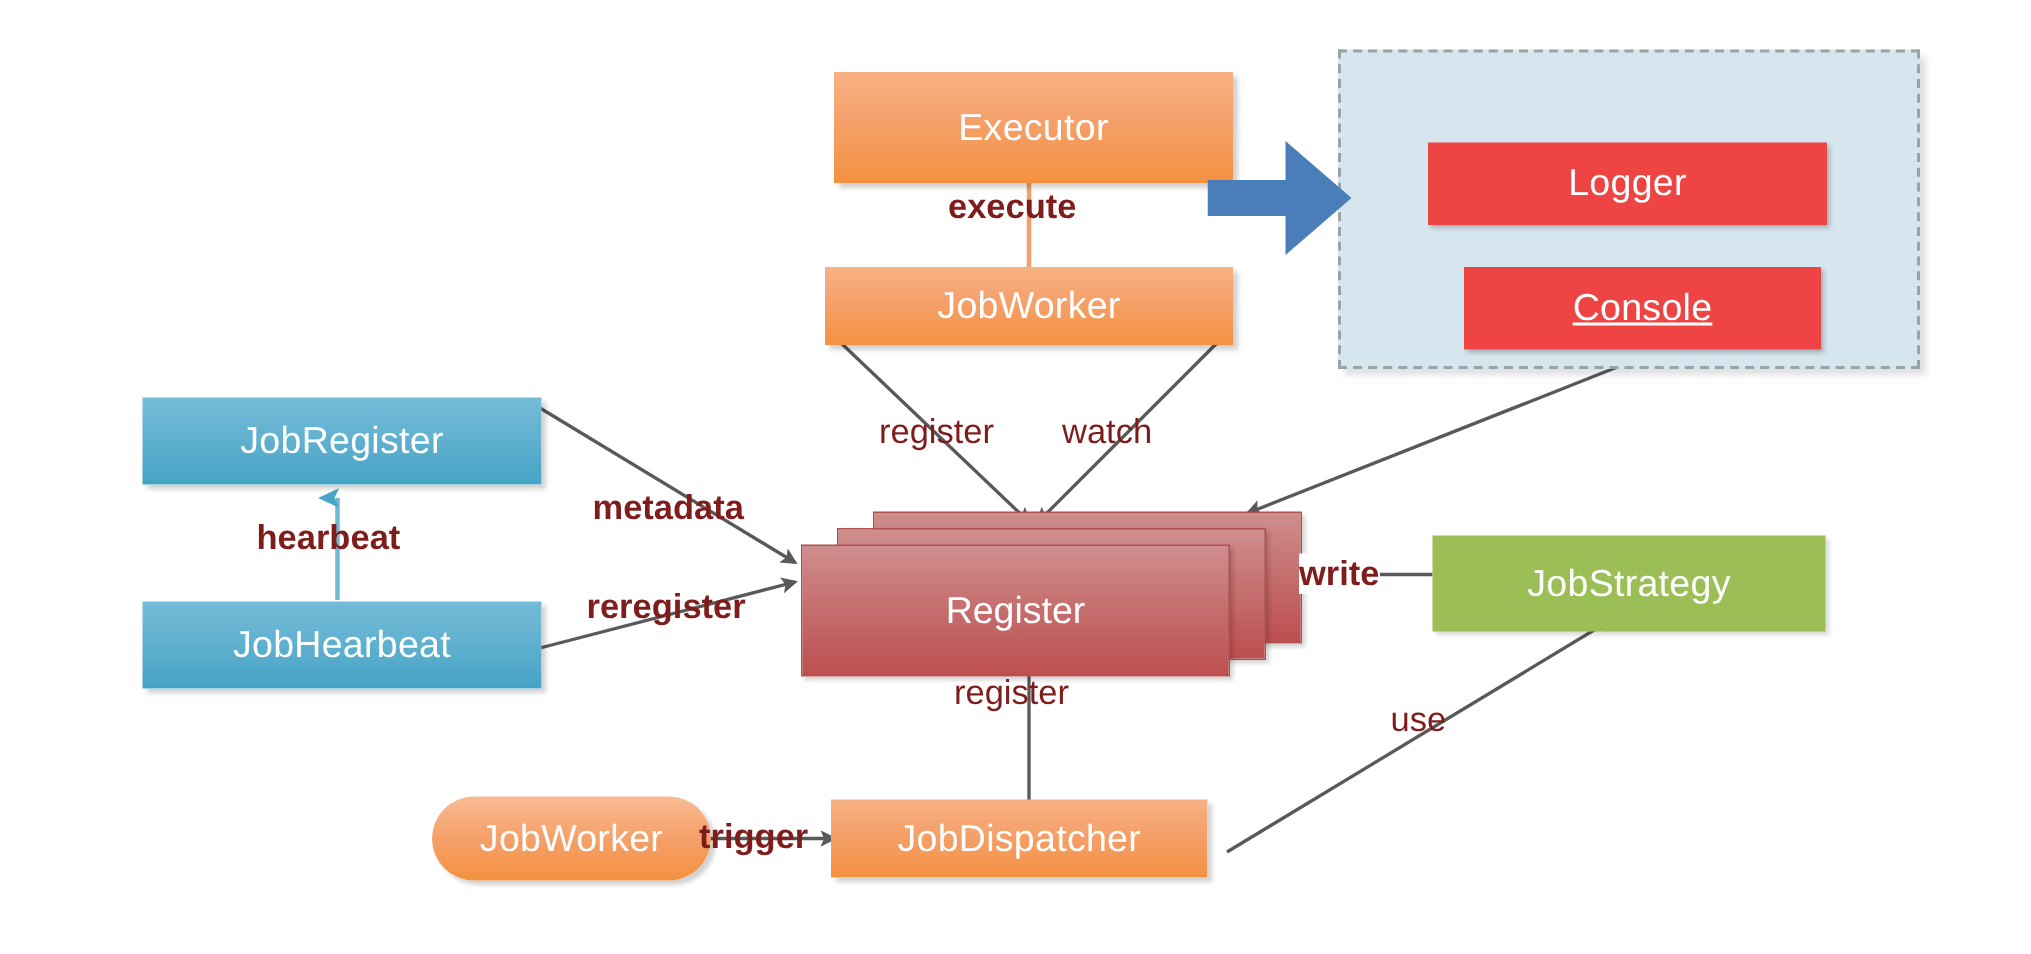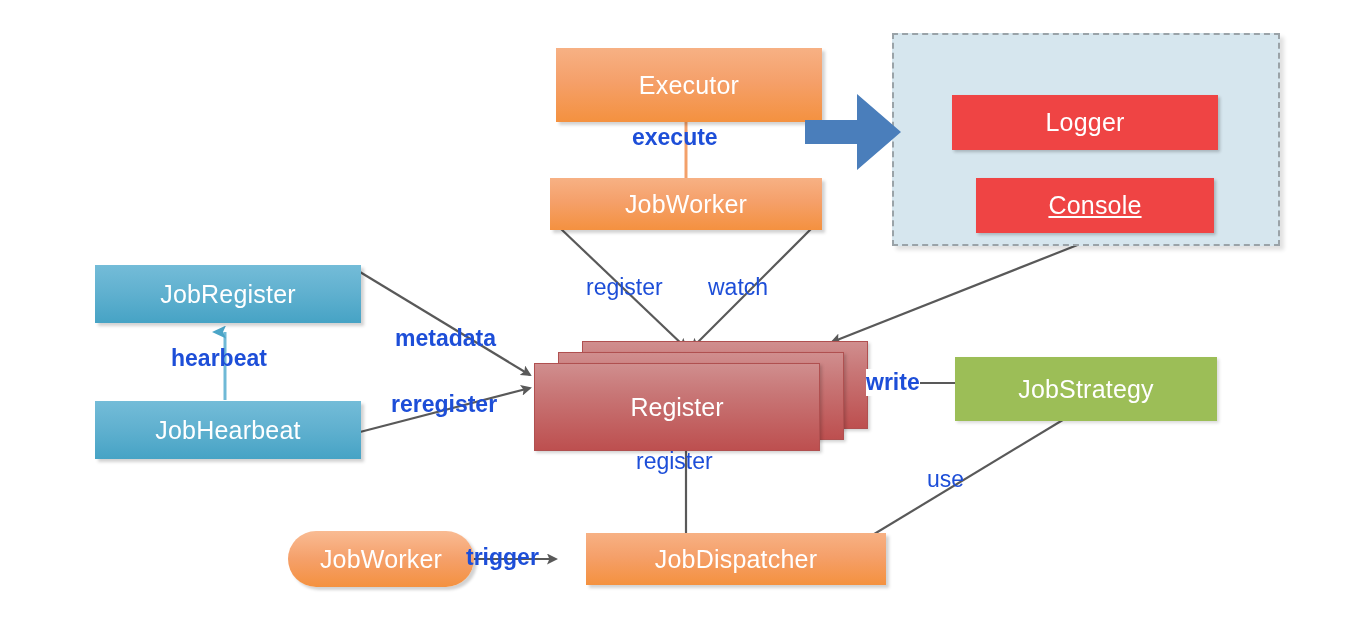--- a/index.html
+++ b/index.html
@@ -76,21 +76,21 @@
     position: absolute;
     box-sizing: border-box;
     background: linear-gradient(180deg, #d08e8e 0%, #c87676 35%, #bd4f4f 100%);
     border: 1px solid #b05050;
     box-shadow: 2px 2px 3px rgba(0,0,0,0.18);
   }
 
   
   .elabel {
     position: absolute;
-    color: #1d4ed8;
+    color: #7f1d1d;
     font-size: 23px;
     white-space: nowrap;
     z-index: 9;
   }
   .elabel.bold {
     font-weight: bold;
   }
 
   
   .block-arrow {
@@ -200,21 +200,21 @@
   </div>
 
   <div class="node green" style="left:955px; top:357px; width:262px; height:64px;">
     <span>JobStrategy</span>
   </div>
 
   <div class="node pill" style="left:288px; top:531px; width:186px; height:56px;">
     <span>JobWorker</span>
   </div>
 
-  <div class="node orange" style="left:586px; top:533px; width:300px; height:52px;">
+  <div class="node orange" style="left:554px; top:533px; width:251px; height:52px;">
     <span>JobDispatcher</span>
   </div>
 
   <div class="elabel bold" style="left:632px; top:124px;">execute</div>
 
   <div class="elabel bold" style="left:171px; top:345px;">hearbeat</div>
 
   <div class="elabel bold" style="left:395px; top:325px;">metadata</div>
 
   <div class="elabel bold" style="left:391px; top:391px;">reregister</div>

